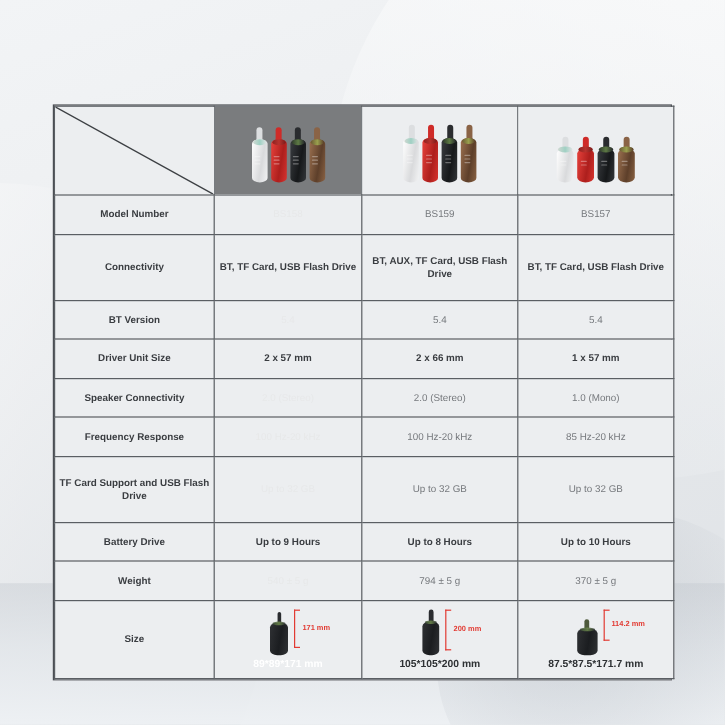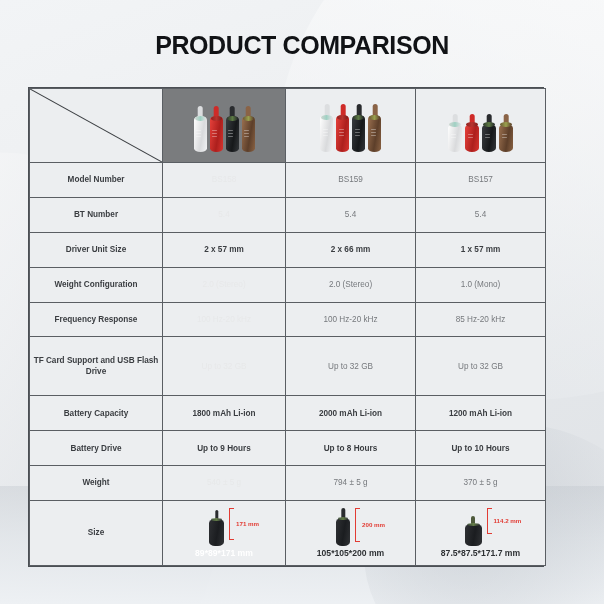--- a/index.html
+++ b/index.html
@@ -66,21 +66,21 @@
     text-align: center;
     font-size: 25px;
     font-weight: bold;
     letter-spacing: -0.4px;
     color: #111316;
   }
 
   
   .table-wrap {
     position: absolute;
-    left: 28px; top: 87px;
+    left: 44px; top: 87px;
     width: 516px; height: 480px;
     border: 1.6px solid #4b4f54;
     background: #f0f1f2;
   }
   table.cmp {
     width: 100%; height: 100%;
     border-collapse: collapse;
     table-layout: fixed;
   }
   table.cmp td {
@@ -234,21 +234,20 @@
 <body>
 
 <div class="bg-layer"></div>
 <div class="bg-swoosh-a"></div>
 <div class="bg-swoosh-b"></div>
 <div class="bg-floor"></div>
 <div class="bg-corner-shadow"></div>
 
 <div class="page">
 
-  <div class="title">PRODUCT COMPARISON</div>
 
   <div class="table-wrap">
     <table class="cmp">
       <colgroup>
         <col class="c-label">
           <col class="c-a">
           <col class="c-b">
           <col class="c-c">
       </colgroup>
       <tbody>
@@ -368,54 +367,54 @@
           </td>
         </tr>
 
         <tr>
           <td class="label-cell">Model Number</td>
           <td class="hl soft">BS158</td>
           <td class="val soft">BS159</td>
           <td class="val soft">BS157</td>
         </tr>
         <tr>
-          <td class="label-cell">BT Number</td>
+          <td class="label-cell">Connectivity</td>
+          <td class="hl">BT, TF Card, USB Flash Drive</td>
+          <td class="val">BT, AUX, TF Card, USB Flash Drive</td>
+          <td class="val">BT, TF Card, USB Flash Drive</td>
+        </tr>
+        <tr>
+          <td class="label-cell">BT Version</td>
           <td class="hl soft">5.4</td>
           <td class="val soft">5.4</td>
           <td class="val soft">5.4</td>
         </tr>
         <tr>
           <td class="label-cell">Driver Unit Size</td>
           <td class="hl">2 x 57 mm</td>
           <td class="val">2 x 66 mm</td>
           <td class="val">1 x 57 mm</td>
         </tr>
         <tr>
-          <td class="label-cell">Weight Configuration</td>
+          <td class="label-cell">Speaker Connectivity</td>
           <td class="hl soft">2.0 (Stereo)</td>
           <td class="val soft">2.0 (Stereo)</td>
           <td class="val soft">1.0 (Mono)</td>
         </tr>
         <tr>
           <td class="label-cell">Frequency Response</td>
           <td class="hl soft">100 Hz-20 kHz</td>
           <td class="val soft">100 Hz-20 kHz</td>
           <td class="val soft">85 Hz-20 kHz</td>
         </tr>
         <tr>
           <td class="label-cell">TF Card Support and USB Flash Drive</td>
           <td class="hl soft">Up to 32 GB</td>
           <td class="val soft">Up to 32 GB</td>
           <td class="val soft">Up to 32 GB</td>
-        </tr>
-        <tr>
-          <td class="label-cell">Battery Capacity</td>
-          <td class="hl">1800 mAh Li-ion</td>
-          <td class="val">2000 mAh Li-ion</td>
-          <td class="val">1200 mAh Li-ion</td>
         </tr>
         <tr>
           <td class="label-cell">Battery Drive</td>
           <td class="hl">Up to 9 Hours</td>
           <td class="val">Up to 8 Hours</td>
           <td class="val">Up to 10 Hours</td>
         </tr>
         <tr>
           <td class="label-cell">Weight</td>
           <td class="hl soft">540 ± 5 g</td>

